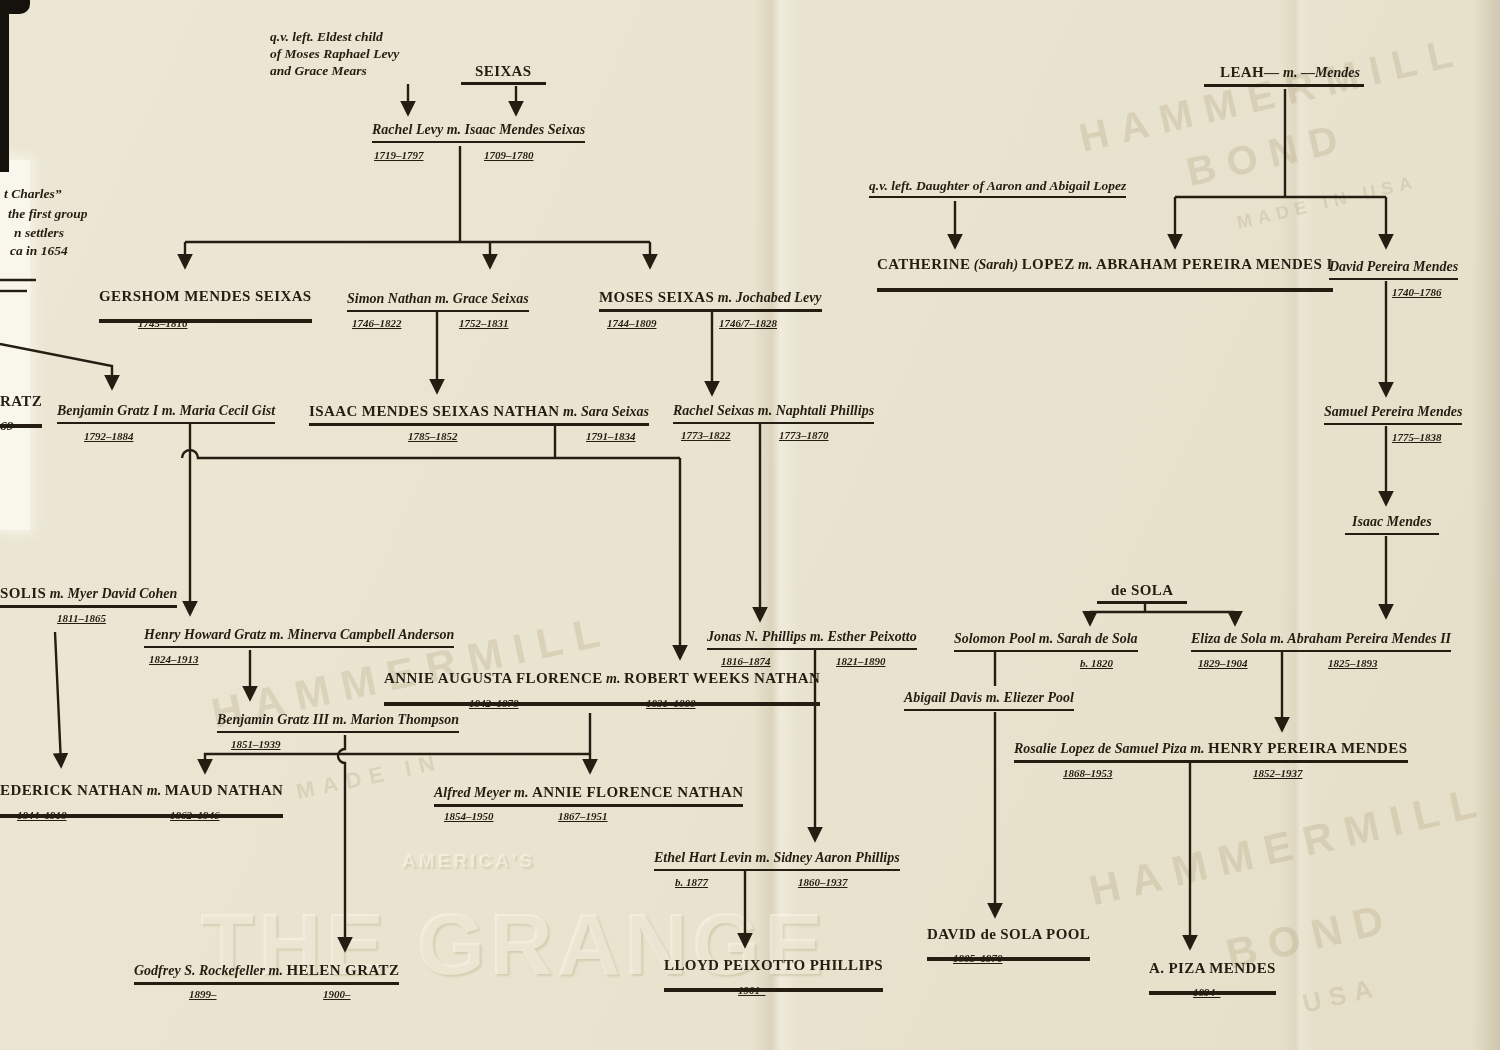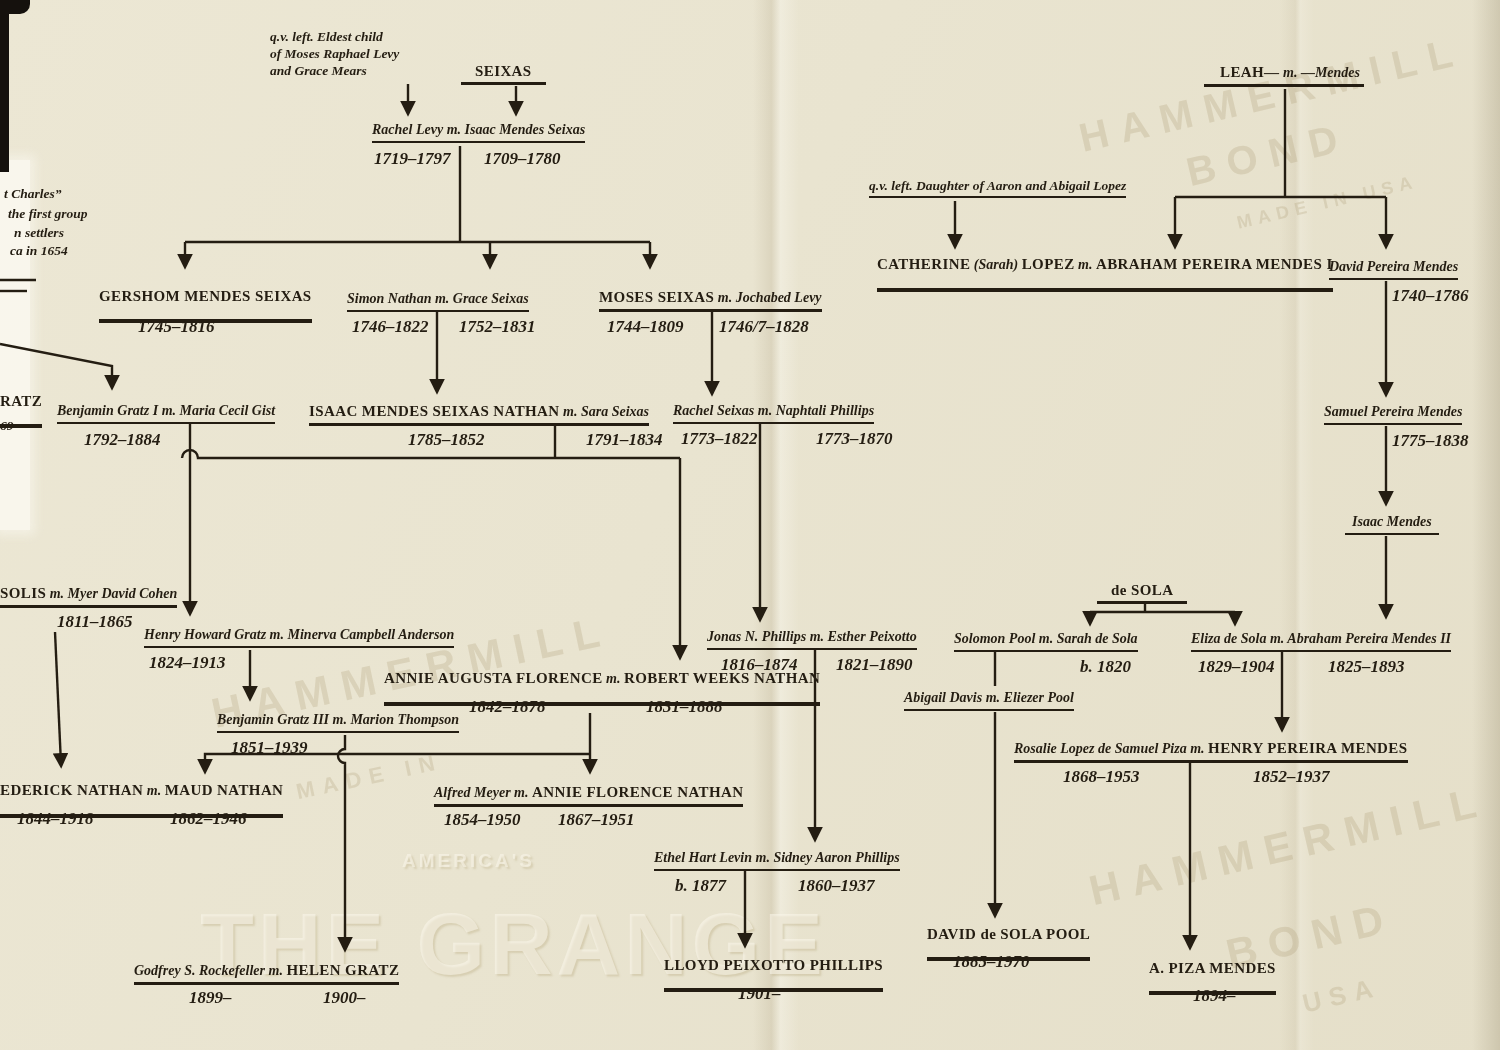--- a/index.html
+++ b/index.html
@@ -5,21 +5,21 @@
   html,body{margin:0;padding:0;background:#b8b09a;}
   #page{position:relative;width:1500px;height:1050px;overflow:hidden;
         background:linear-gradient(115deg,#ece7d4 0%,#e9e4d0 45%,#e5dfc9 100%);
         font-family:"Liberation Serif",serif;color:#241d12;}
   .node{position:absolute;white-space:nowrap;font-size:14px;line-height:18px;}
   .it{font-style:italic;font-weight:bold;font-size:14px;}
   .caps{font-weight:bold;font-size:15px;letter-spacing:.4px;}
   .u1{border-bottom:2px solid #241d12;padding-bottom:2px;}
   .u2{border-bottom:3px solid #241d12;padding-bottom:2px;}
   .u3{border-bottom:4px solid #241d12;padding-bottom:14px;}
-  .date{position:absolute;font-style:italic;font-weight:bold;font-size:17px;white-space:nowrap;}
+  .date{position:absolute;font-style:italic;font-weight:bold;font-size:11px;white-space:nowrap;text-decoration:underline;}
   .note{position:absolute;font-style:italic;font-weight:bold;font-size:13.5px;line-height:17px;white-space:nowrap;}
   .frag{position:absolute;font-style:italic;font-weight:bold;font-size:13.5px;white-space:nowrap;}
   .wm{position:absolute;font-family:"Liberation Sans",sans-serif;font-weight:bold;
       color:rgba(156,136,88,.20);white-space:nowrap;}
   .wm-light{color:rgba(252,248,236,.55);text-shadow:2px 2px 2px rgba(170,150,100,.28);}
   .lines{position:absolute;left:0;top:0;}
   .fold{position:absolute;top:0;height:1050px;pointer-events:none;}
   .blackmark{position:absolute;background:#15110d;}
   .lightband{position:absolute;background:rgba(252,250,242,.8);box-shadow:0 0 10px 5px rgba(252,250,242,.55);}
 </style>
@@ -151,21 +151,21 @@
 
   <div class="node u2" style="left:309px;top:402px;">
     <span class="caps">ISAAC MENDES SEIXAS NATHAN</span>
     <span class="it">m. Sara Seixas</span>
   </div>
   <div class="date" style="left:408px;top:430px;">1785–1852</div>
   <div class="date" style="left:586px;top:430px;">1791–1834</div>
 
   <div class="node it u1" style="left:673px;top:402px;">Rachel Seixas m. Naphtali Phillips</div>
   <div class="date" style="left:681px;top:429px;">1773–1822</div>
-  <div class="date" style="left:816px;top:429px;text-align:center;">1773–1870</div>
+  <div class="date" style="left:779px;top:429px;text-align:center;">1773–1870</div>
 
   <div class="node it u1" style="left:1324px;top:403px;">Samuel Pereira Mendes</div>
   <div class="date" style="left:1392px;top:431px;">1775–1838</div>
 
   <div class="node it u1" style="left:1345px;top:513px;padding-left:7px;padding-right:7px;">Isaac Mendes</div>
 
   <div class="node u2" style="left:0;top:584px;">
     <span class="caps">SOLIS</span>
     <span class="it">m. Myer David Cohen</span>
   </div>

